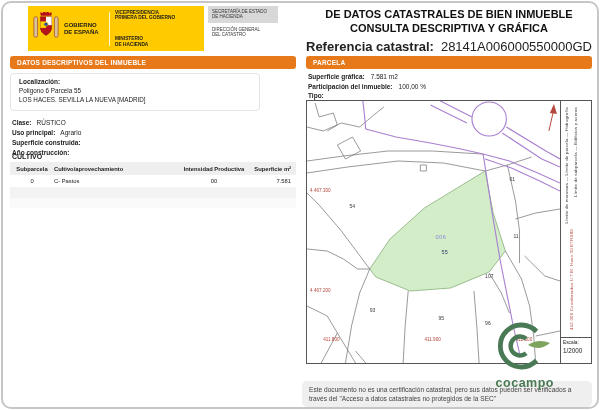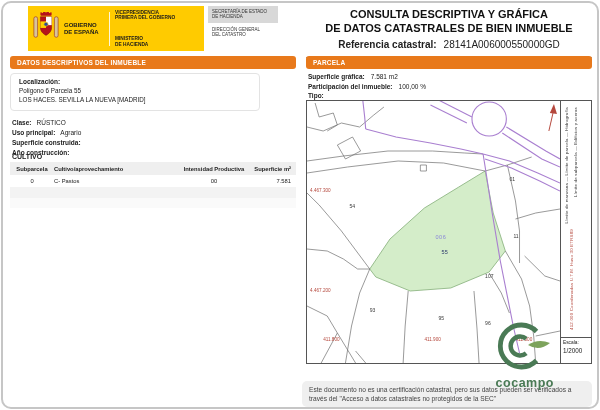--- a/index.html
+++ b/index.html
@@ -14,21 +14,21 @@
   .gob-txt{font-size:6px;font-weight:bold;color:#1a1a1a;line-height:7px;width:40px;}
   .ydiv{width:1px;height:34px;background:rgba(255,255,255,.85);margin:0 5px;}
   .vice-col{display:flex;flex-direction:column;justify-content:space-between;height:38px;}
   .minitxt{font-size:4.8px;font-weight:bold;color:#1a1a1a;line-height:5.6px;}
   .dept-col{width:70px;display:flex;flex-direction:column;margin-left:4px;}
   .dept-gray{background:#d8d8d8;padding:3px 4px;font-size:4.5px;line-height:5.4px;color:#333;}
   .dept-white{padding:4px 4px;font-size:4.5px;line-height:5.4px;color:#333;}
 
   .title-block{position:absolute;left:306px;top:8px;width:286px;text-align:center;border-bottom:1px solid #9a9a9a;padding-bottom:7px;}
   .title-line{font-size:11px;font-weight:bold;color:#111;line-height:13.5px;}
-  .ref-row{margin-top:4px;font-size:10px;color:#222;}
+  .ref-row{margin-top:4px;font-size:13px;color:#222;}
   .ref-row b{margin-right:7px;}
 
   
   .secbar{position:absolute;height:13px;width:286px;background:#E8791B;border-radius:3px;color:#fff;
           font-size:6.5px;font-weight:bold;line-height:13px;padding-left:7px;box-sizing:border-box;letter-spacing:.2px;}
   .bar-left{left:10px;top:56px;}
   .bar-right{left:306px;top:56px;}
 
   
   .loc-box{position:absolute;left:10px;top:73px;width:250px;min-height:38px;border:1px solid #e3e3e3;border-radius:4px;padding:4px 8px;box-sizing:border-box;}
@@ -110,22 +110,22 @@
     </div>
     <div class="dept-col">
       <span class="dept-gray pre">SECRETARÍA DE ESTADO
 DE HACIENDA</span>
       <span class="dept-white pre">DIRECCIÓN GENERAL
 DEL CATASTRO</span>
     </div>
   </div>
 
   <div class="title-block">
+    <div class="title-line">DE DATOS CATASTRALES DE BIEN INMUEBLE</div>
     <div class="title-line">CONSULTA DESCRIPTIVA Y GRÁFICA</div>
-    <div class="title-line">DE DATOS CATASTRALES DE BIEN INMUEBLE</div>
     <div class="ref-row">
       <b>Referencia catastral:</b><span>28141A006000550000GD</span>
     </div>
   </div>
 
   <div class="secbar bar-left">DATOS DESCRIPTIVOS DEL INMUEBLE</div>
 
   <div class="loc-box">
     <div class="loc-label">Localización:</div>
     <div class="loc-line">Polígono 6 Parcela 55</div>

